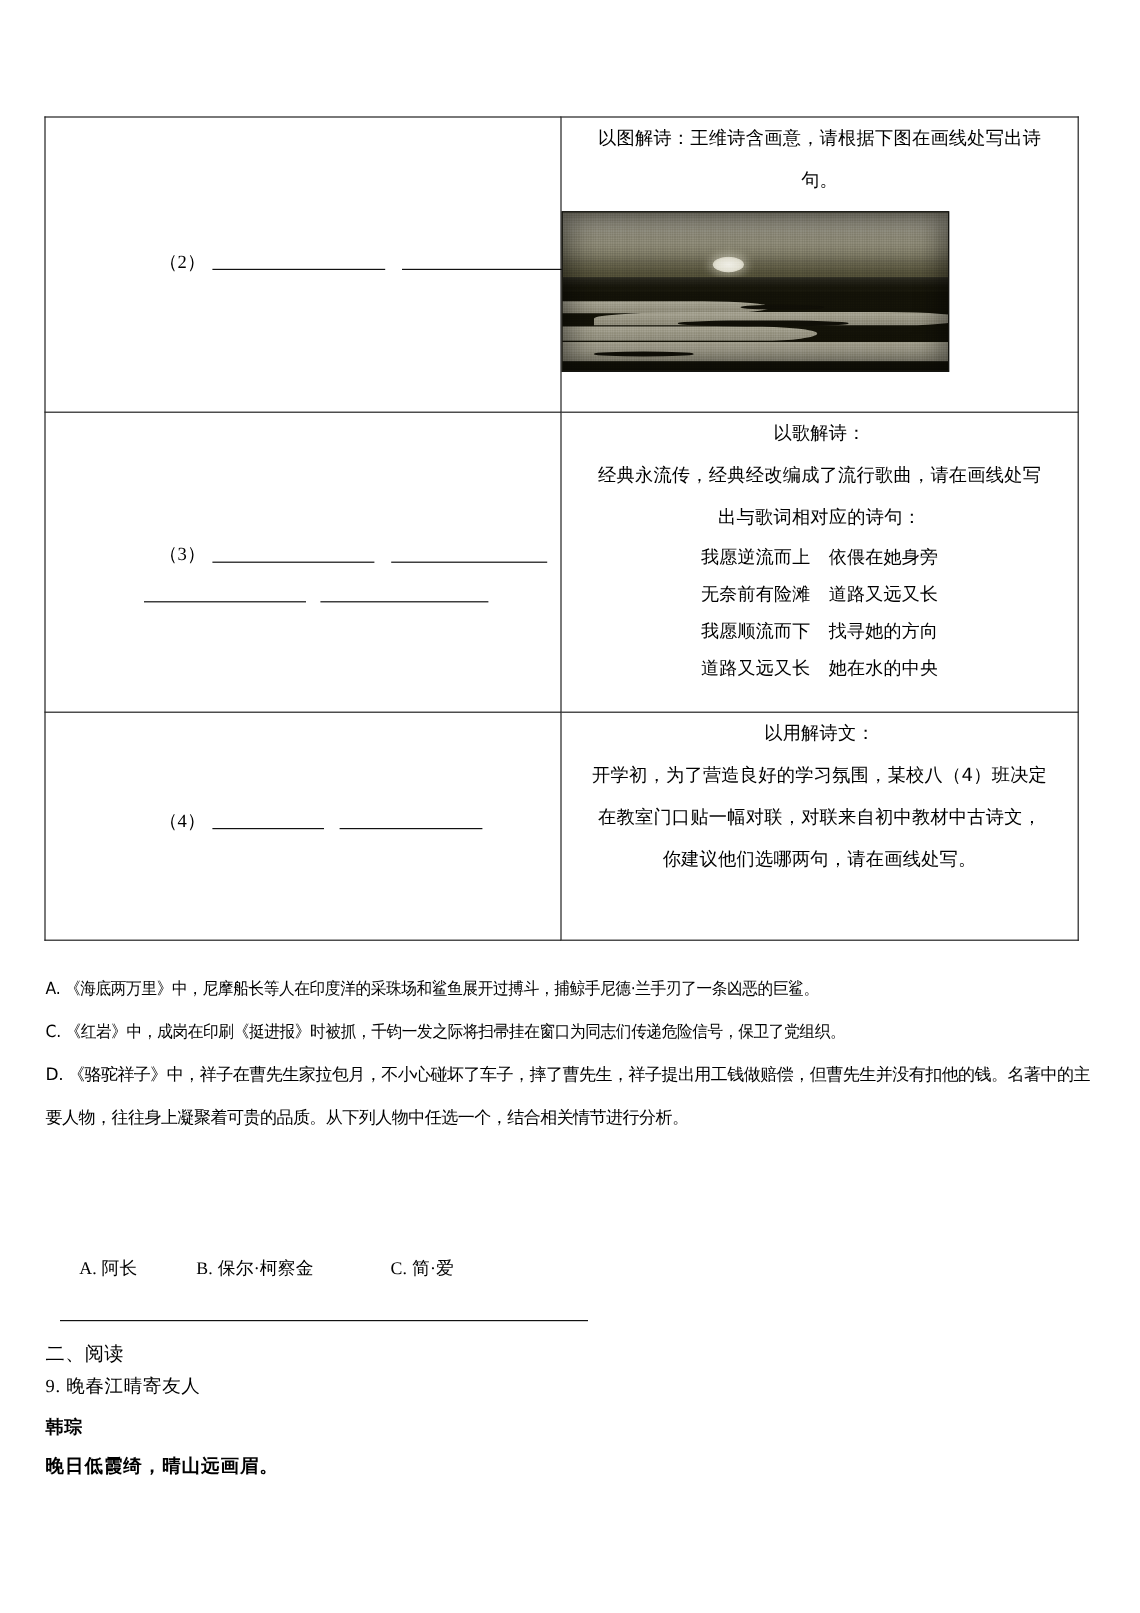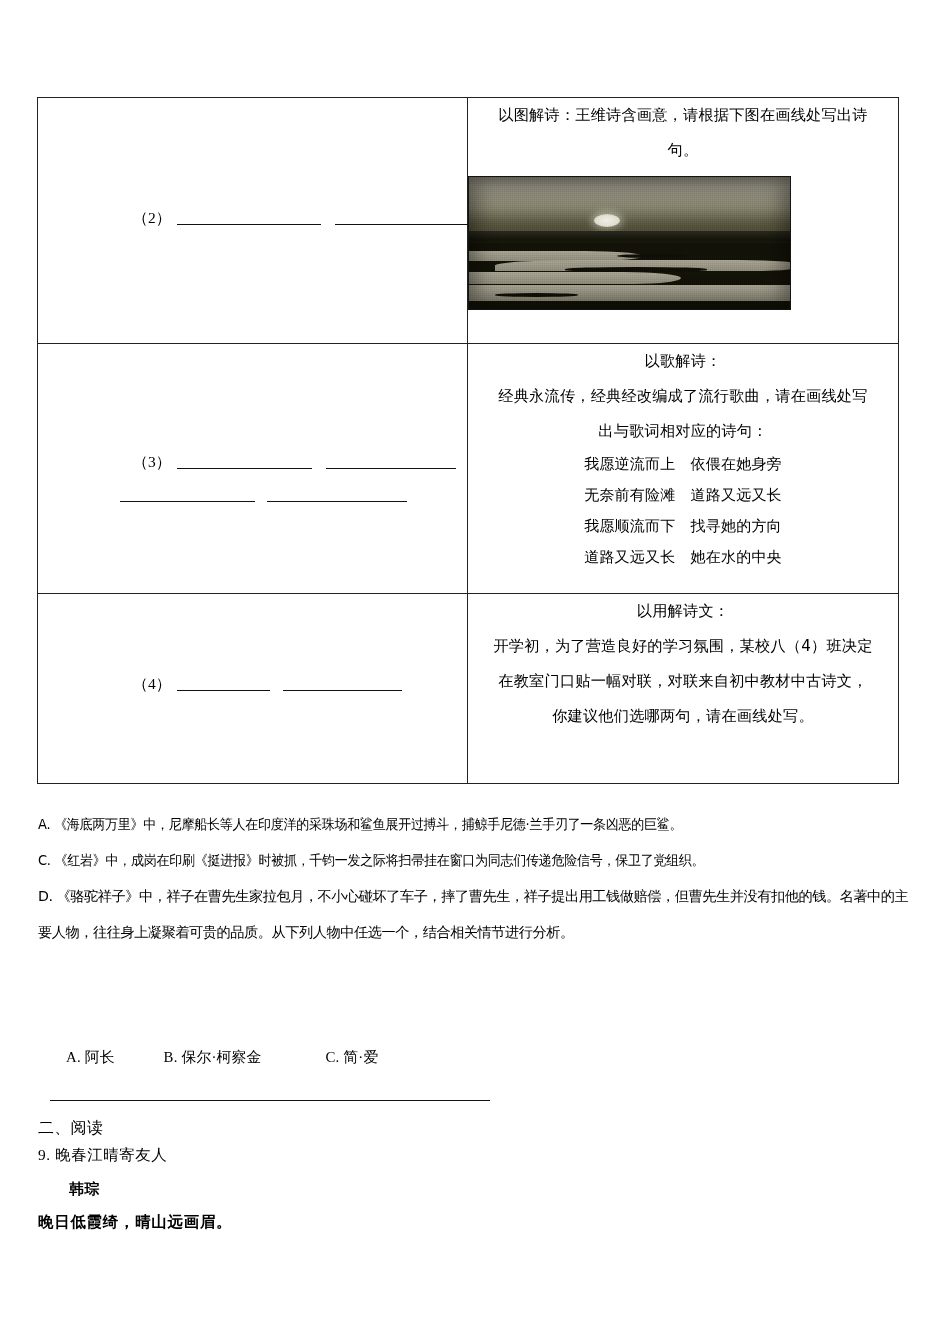--- a/index.html
+++ b/index.html
@@ -228,21 +228,20 @@
     letter-spacing: 0.6px;
   }
   .author {
     position: absolute;
     left: 38px;
     top: 1180px;
     font-family: "Liberation Serif", "DejaVu Serif", serif;
     font-size: 15px;
     font-weight: bold;
     letter-spacing: 0.6px;
-    margin-left: 31px;
   }
   .poemline {
     position: absolute;
     left: 38px;
     top: 1212px;
     font-family: "Liberation Serif", "DejaVu Serif", serif;
     font-size: 15.4px;
     font-weight: bold;
     letter-spacing: 0.8px;
   }

